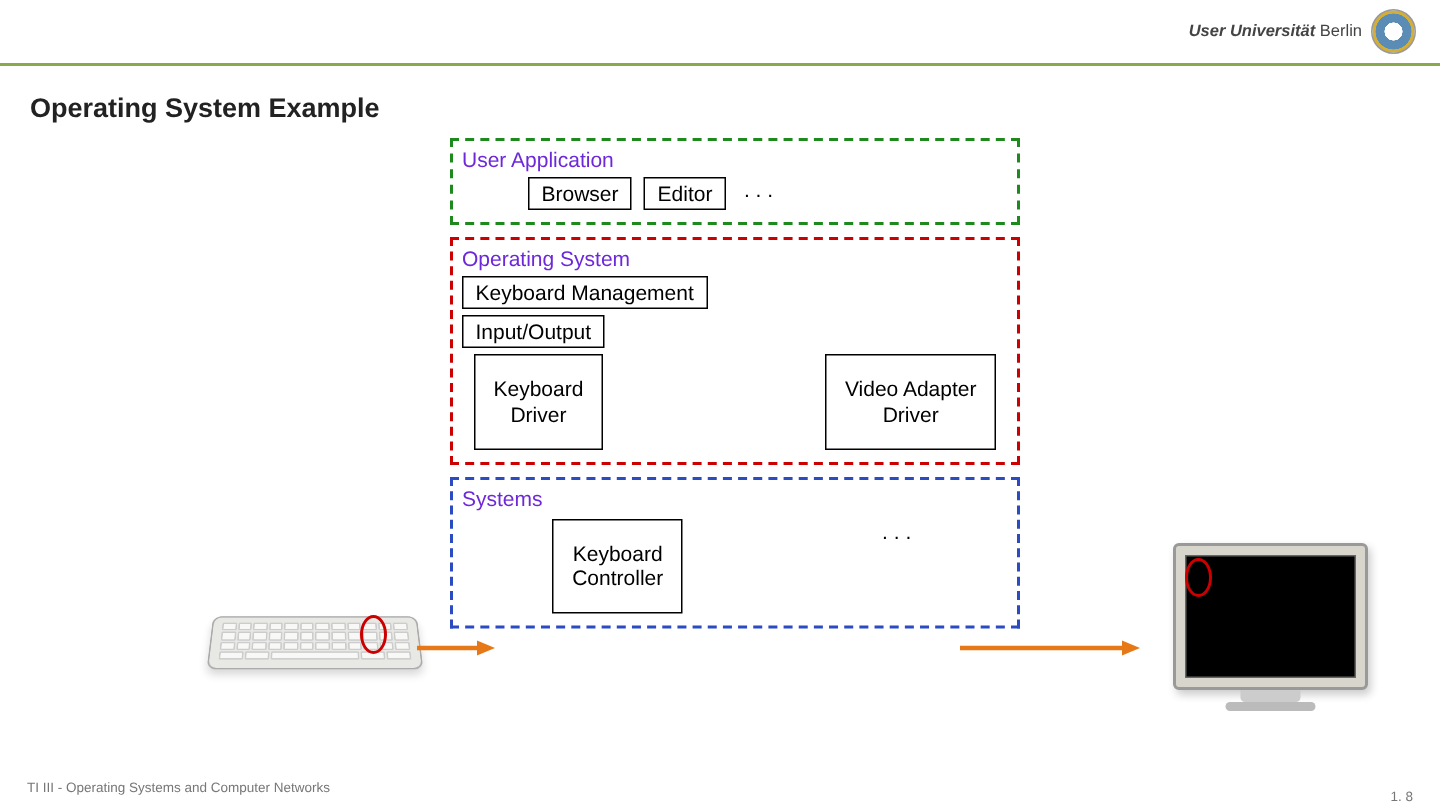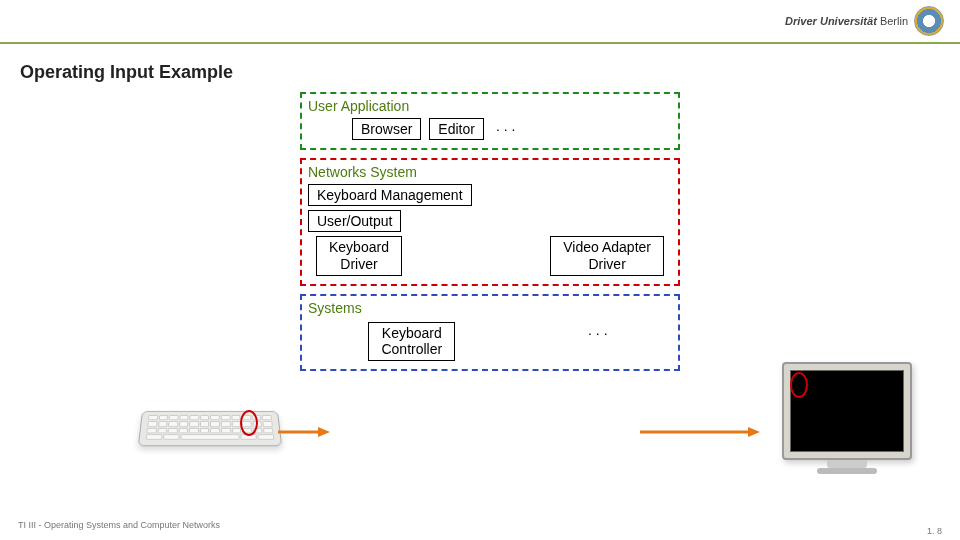--- a/index.html
+++ b/index.html
@@ -8,27 +8,27 @@
 .logo{position:absolute;top:6px;right:16px;display:flex;align-items:center;gap:6px}
 .logo-text{font-size:11px;color:#444}
 .logo-text .fu{font-style:italic;font-weight:bold}
 .logo-seal{width:30px;height:30px;border-radius:50%;background:radial-gradient(circle,#fff 0%,#fff 30%,#5b8cb5 31%,#5b8cb5 60%,#d4af37 61%,#d4af37 100%);border:1px solid #999}
 .title{position:absolute;top:62px;left:20px;font-size:18px;font-weight:bold;color:#222}
 .diagram{position:absolute;top:92px;left:300px;width:380px}
 .layer{position:relative;border:2px dashed;padding:4px 6px 8px;margin-bottom:8px}
 .layer-green{border-color:#1e8a1e}
 .layer-red{border-color:#c00}
 .layer-blue{border-color:#2a4bc2}
-.layer-title{font-size:14px;color:#4d7c0f;margin-bottom:4px}
+.layer-title{font-size:14px;color:#6d28d9;margin-bottom:4px}
 .row{display:flex;gap:8px;align-items:flex-start;margin-top:4px}
 .box{border:1px solid #000;padding:2px 8px;font-size:14px;background:#fff;text-align:center}
 .ellipsis{font-size:14px;padding:0 4px}
 .row-indent{padding-left:44px}
 .row-spread{justify-content:space-between;padding:0 8px}
-.multiline{line-height:1.2;padding:2px 12px}
+.multiline{line-height:1.2;padding:14px 12px}
 .keyboard{position:absolute;top:408px;left:140px;width:140px;height:48px}
 .kb-body{width:140px;height:40px;background:#e8e8e4;border:1px solid #aaa;border-radius:6px;transform:perspective(300px) rotateX(28deg);box-shadow:0 4px 6px rgba(0,0,0,.15)}
 .kb-keys{position:absolute;top:4px;left:6px;right:6px;bottom:6px;display:flex;flex-direction:column;gap:1px}
 .kb-row{display:flex;gap:1px;flex:1}
 .kb-key{flex:1;background:#f8f8f6;border:0.5px solid #ccc;border-radius:1px}
 .kb-circle{position:absolute;top:2px;right:22px;width:18px;height:26px;border:2px solid #c00;border-radius:50%}
 .monitor{position:absolute;top:362px;right:38px;width:150px}
 .mon-screen{width:130px;height:98px;background:#d8d6cc;border:2px solid #999;border-radius:4px;padding:6px;margin:0 auto;box-shadow:2px 3px 6px rgba(0,0,0,.2)}
 .mon-inner{width:100%;height:100%;background:#000;border:1px solid #666}
 .mon-stand{width:40px;height:8px;background:#ccc;margin:0 auto;border-radius:0 0 3px 3px}
@@ -36,43 +36,43 @@
 .mon-circle{position:absolute;top:10px;left:18px;width:18px;height:26px;border:2px solid #c00;border-radius:50%}
 .arrow{position:absolute;stroke:#e67817;stroke-width:3;fill:#e67817}
 .footer-left{position:absolute;bottom:10px;left:18px;font-size:9px;color:#777}
 .footer-right{position:absolute;bottom:4px;right:18px;font-size:9px;color:#777}
 </style>
 </head>
 <body>
 
 <div class="header-line"></div>
 <div class="logo">
-  <span class="logo-text"><span class="fu">Driver Universität</span> <span>Berlin</span></span>
+  <span class="logo-text"><span class="fu">User Universität</span> <span>Berlin</span></span>
   <div class="logo-seal"></div>
 </div>
 
-<div class="title">Operating Input Example</div>
+<div class="title">Operating System Example</div>
 
 <div class="diagram">
   <div class="layer layer-green">
     <div class="layer-title">User Application</div>
     <div class="row row-indent">
       <div class="box">Browser</div>
       <div class="box">Editor</div>
       <span class="ellipsis">. . .</span>
     </div>
   </div>
 
   <div class="layer layer-red">
-    <div class="layer-title">Networks System</div>
+    <div class="layer-title">Operating System</div>
     <div class="row">
       <div class="box">Keyboard Management</div>
     </div>
     <div class="row">
-      <div class="box">User/Output</div>
+      <div class="box">Input/Output</div>
     </div>
     <div class="row row-spread">
       <div class="box multiline" style="white-space:pre-line">Keyboard
 Driver</div>
       <div class="box multiline" style="white-space:pre-line">Video Adapter
 Driver</div>
     </div>
   </div>
 
   <div class="layer layer-blue">

